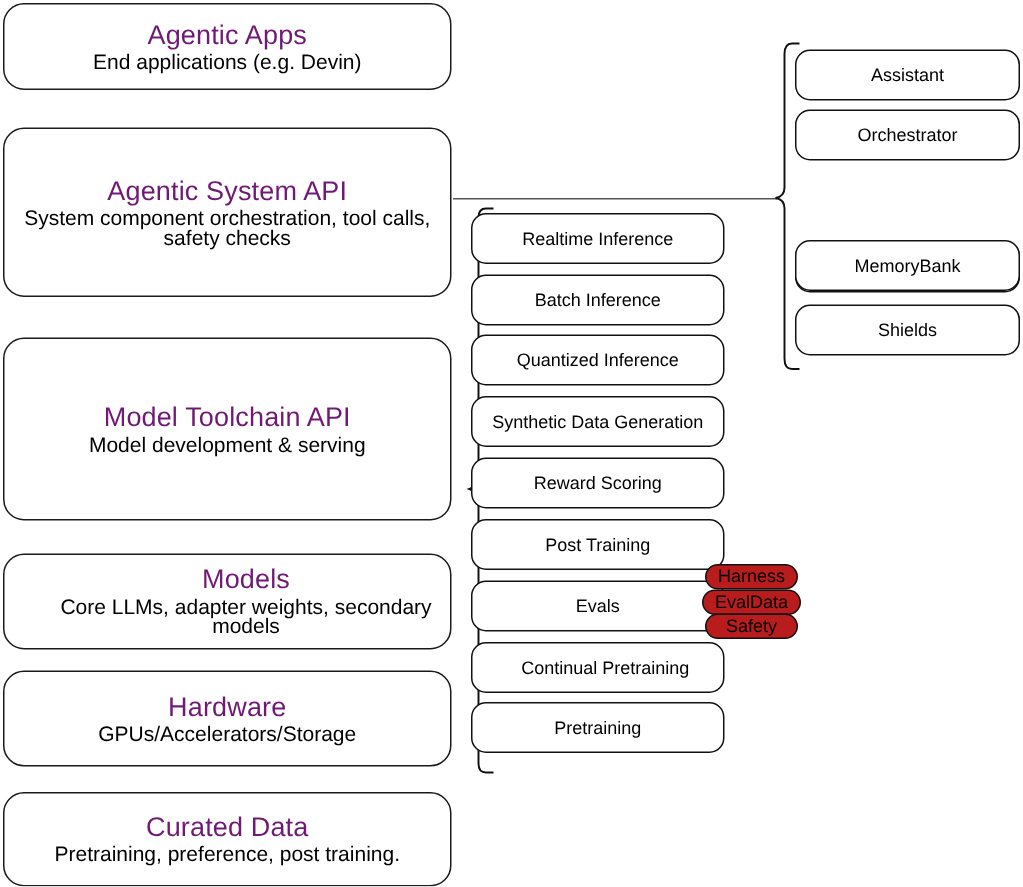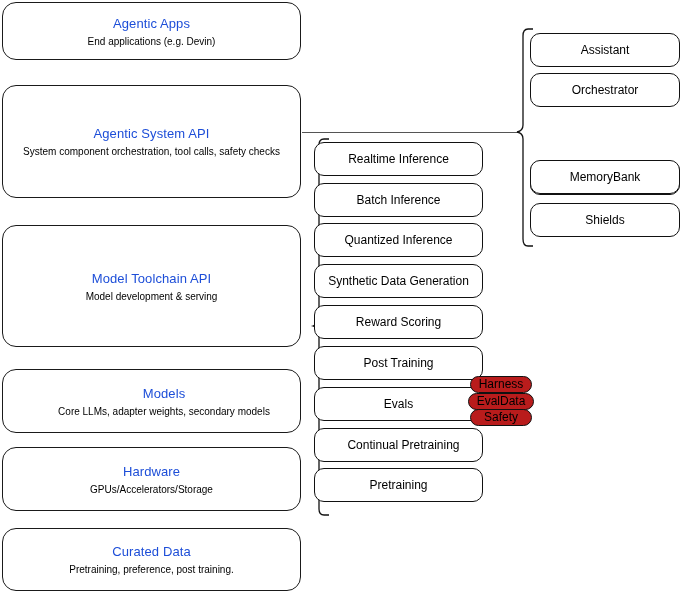--- a/index.html
+++ b/index.html
@@ -34,27 +34,27 @@
     text-align: center;
   }
 
   
   .layer-box {
     left: 2px;
     width: 299px;
     border-radius: 14px;
   }
   .layer-title {
-    font-size: 13px;
+    font-size: 18px;
     line-height: 17px;
     letter-spacing: 0.1px;
-    color: #1d4ed8;
+    color: #701a75;
   }
   .layer-sub {
-    font-size: 10px;
+    font-size: 14px;
     line-height: 13px;
     margin-top: 3px;
     color: #000000;
   }
 
   
   .item-box {
     height: 34px;
     border-radius: 10px;
     border: 1px solid #111111;

